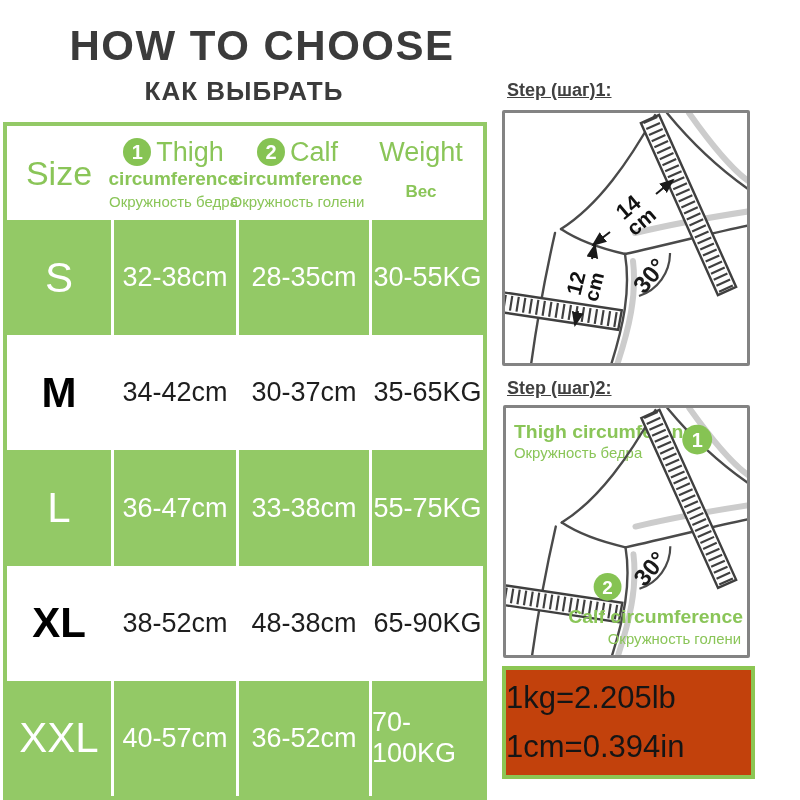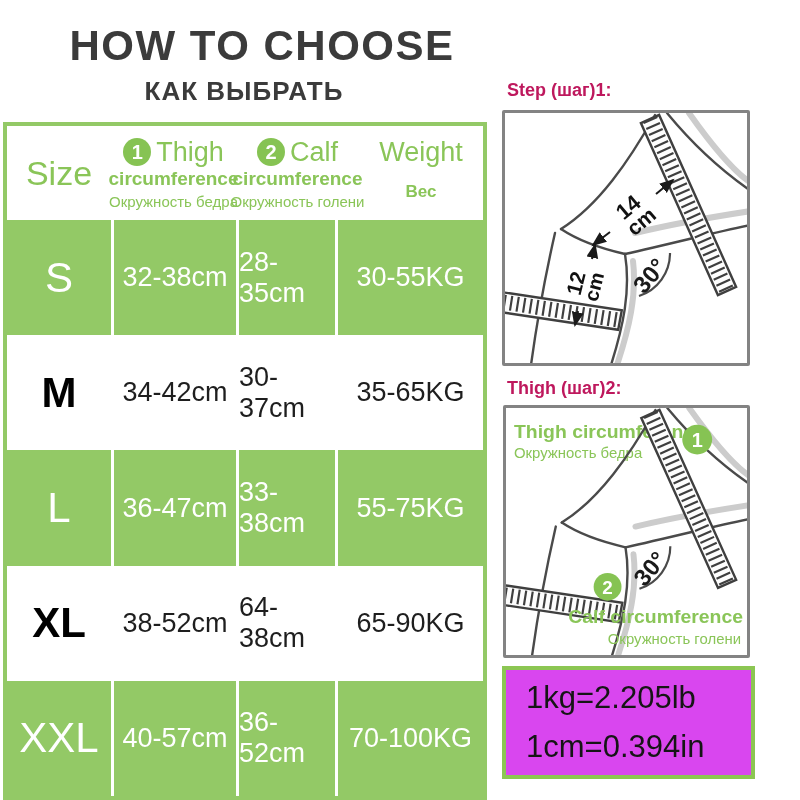--- a/index.html
+++ b/index.html
@@ -33,39 +33,39 @@
   .nbadge{width:28px;height:28px;border-radius:50%;background:var(--green-badge);color:#fff;
     font-size:20px;font-weight:bold;display:flex;align-items:center;justify-content:center;}
   .hsub{font-size:19px;font-weight:bold;margin-top:1px;}
   .hru{font-size:15px;margin-top:3px;white-space:nowrap;}
   .h4 .hru{font-size:17px;font-weight:bold;margin-top:15px;}
 
   .trow{flex:1;display:flex;gap:3px;background:#fff;}
   .trow .cell{display:flex;align-items:center;justify-content:center;font-size:27px;}
   .c1{width:104px;}
   .c2{width:122px;text-align:center;}
-  .c3{width:96px;}
+  .c3{width:130px;}
   .c4{flex:1;}
   .cell.size{font-size:42px;}
   .trow.green .cell{background:var(--green);color:#fff;}
   .trow.white .cell{background:#fff;color:var(--ink);}
   .trow.white .cell.size{font-weight:bold;color:#000;}
 
   
-  .step-label{position:absolute;font-size:18px;font-weight:bold;color:#be185d;}
+  .step-label{position:absolute;font-size:18px;font-weight:bold;color:#404040;text-decoration:underline;}
   .step1-label{left:507px;top:80px;}
   .step2-label{left:507px;top:378px;}
   .diag-box{position:absolute;border:3px solid var(--border-gray);border-radius:2px;background:#fff;overflow:hidden;}
   .box1{left:502px;top:110px;width:248px;height:256px;}
   .box2{left:503px;top:405px;width:247px;height:253px;}
   .diag-box svg{display:block;width:100%;height:100%;}
 
   .conv-box{position:absolute;left:502px;top:666px;width:253px;height:113px;
-    border:4px solid var(--conv-green);background:#d946ef;display:flex;flex-direction:column;
-    justify-content:center;gap:13px;padding-left:20px;}
+    border:4px solid var(--conv-green);background:#c2410c;display:flex;flex-direction:column;
+    justify-content:center;gap:13px;}
   .conv-line{font-size:31px;color:#151515;}
 
   .sr-defs{position:absolute;width:0;height:0;overflow:hidden;}
 </style>
 </head>
 <body>
 
 <svg class="sr-defs" xmlns="http://www.w3.org/2000/svg" xmlns:xlink="http://www.w3.org/1999/xlink" aria-hidden="true">
   <defs>
     <marker id="arrowhead" markerWidth="9" markerHeight="8" refX="6.5" refY="3" orient="auto">
@@ -152,21 +152,21 @@
     </div>
     <div class="trow green">
       <div class="cell c1 size">L</div>
       <div class="cell c2">36-47cm</div>
       <div class="cell c3">33-38cm</div>
       <div class="cell c4">55-75KG</div>
     </div>
     <div class="trow white">
       <div class="cell c1 size">XL</div>
       <div class="cell c2">38-52cm</div>
-      <div class="cell c3">64-38cm</div>
+      <div class="cell c3">48-38cm</div>
       <div class="cell c4">65-90KG</div>
     </div>
     <div class="trow green">
       <div class="cell c1 size">XXL</div>
       <div class="cell c2">40-57cm</div>
       <div class="cell c3">36-52cm</div>
       <div class="cell c4">70-100KG</div>
     </div>
   </div>
 
@@ -188,21 +188,21 @@
         <line x1="87" y1="146" x2="90" y2="132" stroke="#1a1a1a" stroke-width="2" marker-end="url(#arrowhead)"></line>
         <line x1="73" y1="198" x2="70" y2="212" stroke="#1a1a1a" stroke-width="2" marker-end="url(#arrowhead)"></line>
         <g transform="translate(78,172) rotate(-76)" fill="#111" text-anchor="middle" font-weight="600">
           <text font-size="21" y="0">12</text>
           <text font-size="20" x="1" y="18">cm</text>
         </g>
       </g>
     </svg>
   </div>
 
-  <div class="step-label step2-label">Thigh (шаг)2:</div>
+  <div class="step-label step2-label">Step (шаг)2:</div>
   <div class="diag-box box2">
     <svg viewBox="0 0 242 250" preserveAspectRatio="none" xmlns="http://www.w3.org/2000/svg" xmlns:xlink="http://www.w3.org/1999/xlink">
 
       <g fill="#8AC558">
         <text x="8" y="30" font-size="19.5" font-weight="bold">Thigh circumference</text>
         <text x="8" y="51" font-size="15">Окружность бедра</text>
       </g>
       <use href="#knee-base" xlink:href="#knee-base"></use>
       <g fill="#8AC558">
         <text x="238" y="218" text-anchor="end" font-size="19.5" font-weight="bold">Calf circumference</text>

